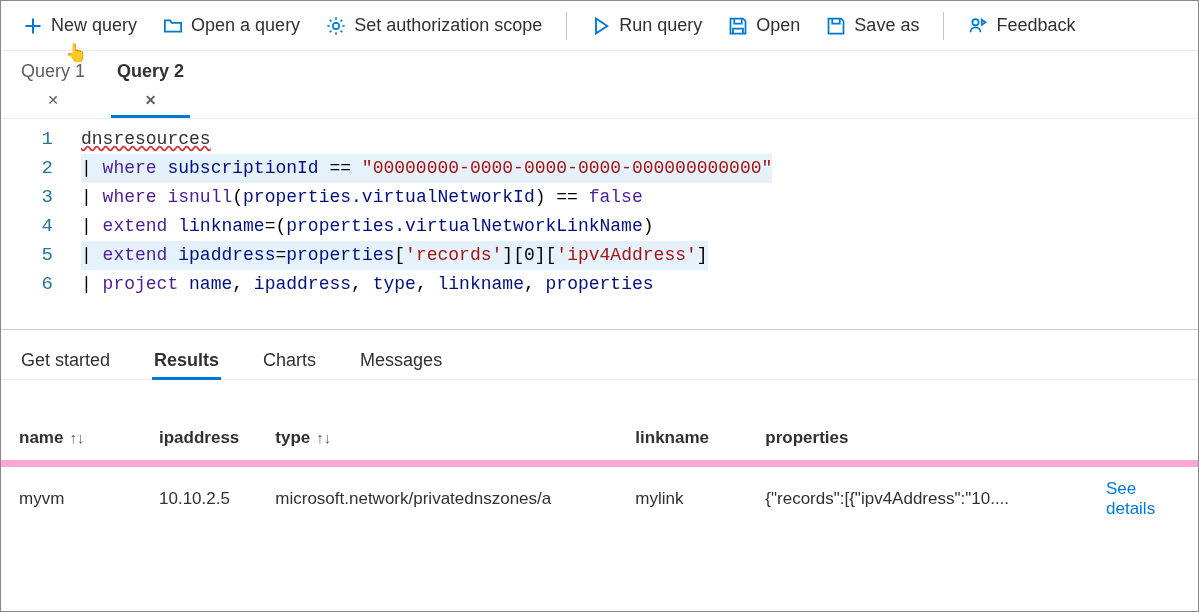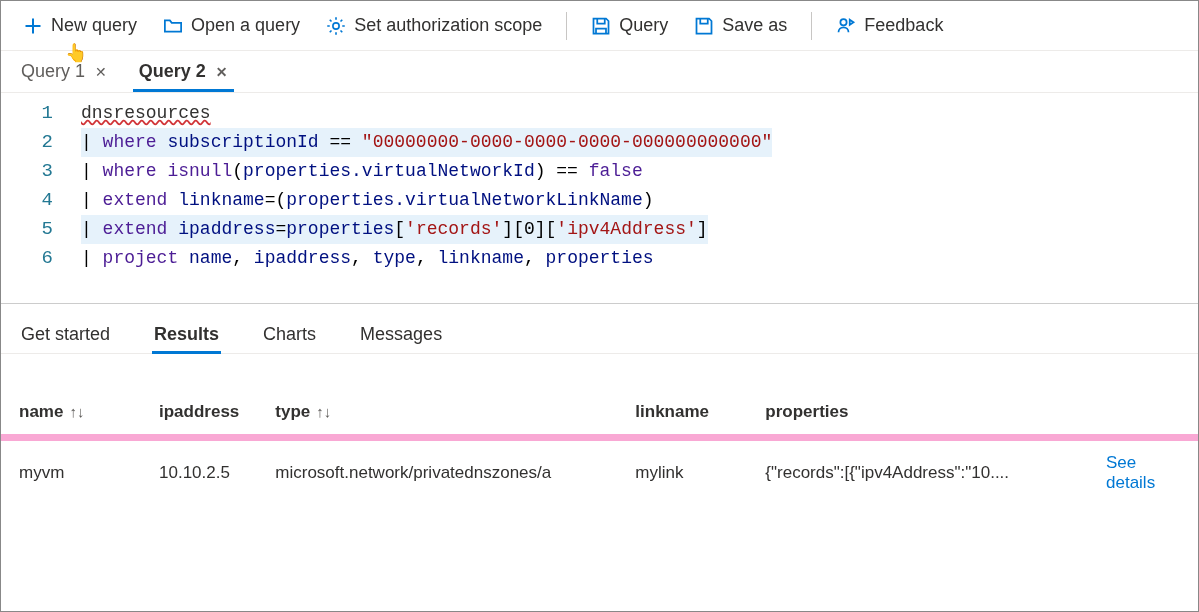--- a/index.html
+++ b/index.html
@@ -3,21 +3,21 @@
 <meta charset="utf-8">
 <style>
 * { box-sizing: border-box; margin: 0; padding: 0; }
 body { font-family: "Segoe UI", -apple-system, sans-serif; font-size: 14px; color: #323130; background: #fff; width: 1199px; height: 612px; overflow: hidden; border: 1px solid #888; }
 .toolbar { display: flex; align-items: center; padding: 8px 12px; gap: 6px; background: #fff; border-bottom: 1px solid #edebe9; }
 .tbtn { display: flex; align-items: center; gap: 8px; padding: 6px 10px; cursor: pointer; font-size: 18px; color: #323130; border-radius: 2px; }
 .tbtn svg { width: 20px; height: 20px; }
 .tsep { width: 1px; height: 28px; background: #c8c6c4; margin: 0 8px; }
 .cursor-hand { position: absolute; left: 65px; top: 42px; font-size: 18px; pointer-events: none; }
 .tabs { display: flex; border-bottom: 1px solid #edebe9; background: #fff; padding-left: 4px; }
-.tab { padding: 10px 16px; font-size: 18px; color: #605e5c; cursor: pointer; display: flex; align-items: center; gap: 10px; position: relative; }
+.tab { padding: 10px 16px; font-size: 18px; color: #605e5c; cursor: pointer; display: flex; align-items: center; gap: 10px; position: relative; flex-direction: column; }
 .tab.active { color: #323130; font-weight: 600; }
 .tab.active::after { content: ""; position: absolute; left: 10px; right: 10px; bottom: 0; height: 3px; background: #0078d4; }
 .tab-close { color: #605e5c; font-size: 14px; }
 .editor { display: flex; background: #fff; padding: 6px 0 30px; border-bottom: 1px solid #ccc; }
 .gutter { width: 80px; text-align: right; color: #237893; font-family: Consolas, "Courier New", monospace; font-size: 19px; line-height: 29px; padding-right: 28px; user-select: none; }
 .lines { font-family: Consolas, "Courier New", monospace; font-size: 18px; line-height: 29px; flex: 1; }
 .ln { white-space: pre; }
 .ln .hl { background: #e6f2fb; display: inline-block; }
 .tok-ident { text-decoration: underline wavy #d13438; text-decoration-skip-ink: none; }
 .tok-op { color: #a31515; }
@@ -55,25 +55,31 @@
   </div>
   <div class="tbtn">
     <svg viewBox="0 0 16 16" fill="none" stroke="#0078d4" stroke-width="1.3">
         <circle cx="8" cy="8" r="2.5"></circle>
         <path d="M8 1v2M8 13v2M1 8h2M13 8h2M3 3l1.4 1.4M11.6 11.6L13 13M3 13l1.4-1.4M11.6 4.4L13 3"></path>
       </svg>
     <span>Set authorization scope</span>
   </div>
   <div class="tsep"></div>
   <div class="tbtn">
+    <svg viewBox="0 0 16 16" fill="none" stroke="#0078d4" stroke-width="1.5">
+        <path d="M4 2l9 6-9 6z"></path>
+      </svg>
+    <span>Run query</span>
+  </div>
+  <div class="tbtn">
     <svg viewBox="0 0 16 16" fill="none" stroke="#0078d4" stroke-width="1.4">
         <path d="M2 2h10l2 2v10H2z"></path>
         <path d="M5 2v4h6V2M4 14v-4h8v4"></path>
       </svg>
-    <span>Query</span>
+    <span>Open</span>
   </div>
   <div class="tbtn">
     <svg viewBox="0 0 16 16" fill="none" stroke="#0078d4" stroke-width="1.4">
         <path d="M2 2h10l2 2v10H2z"></path>
         <path d="M5 2v4h6V2"></path>
       </svg>
     <span>Save as</span>
   </div>
   <div class="tsep"></div>
   <div class="tbtn">

